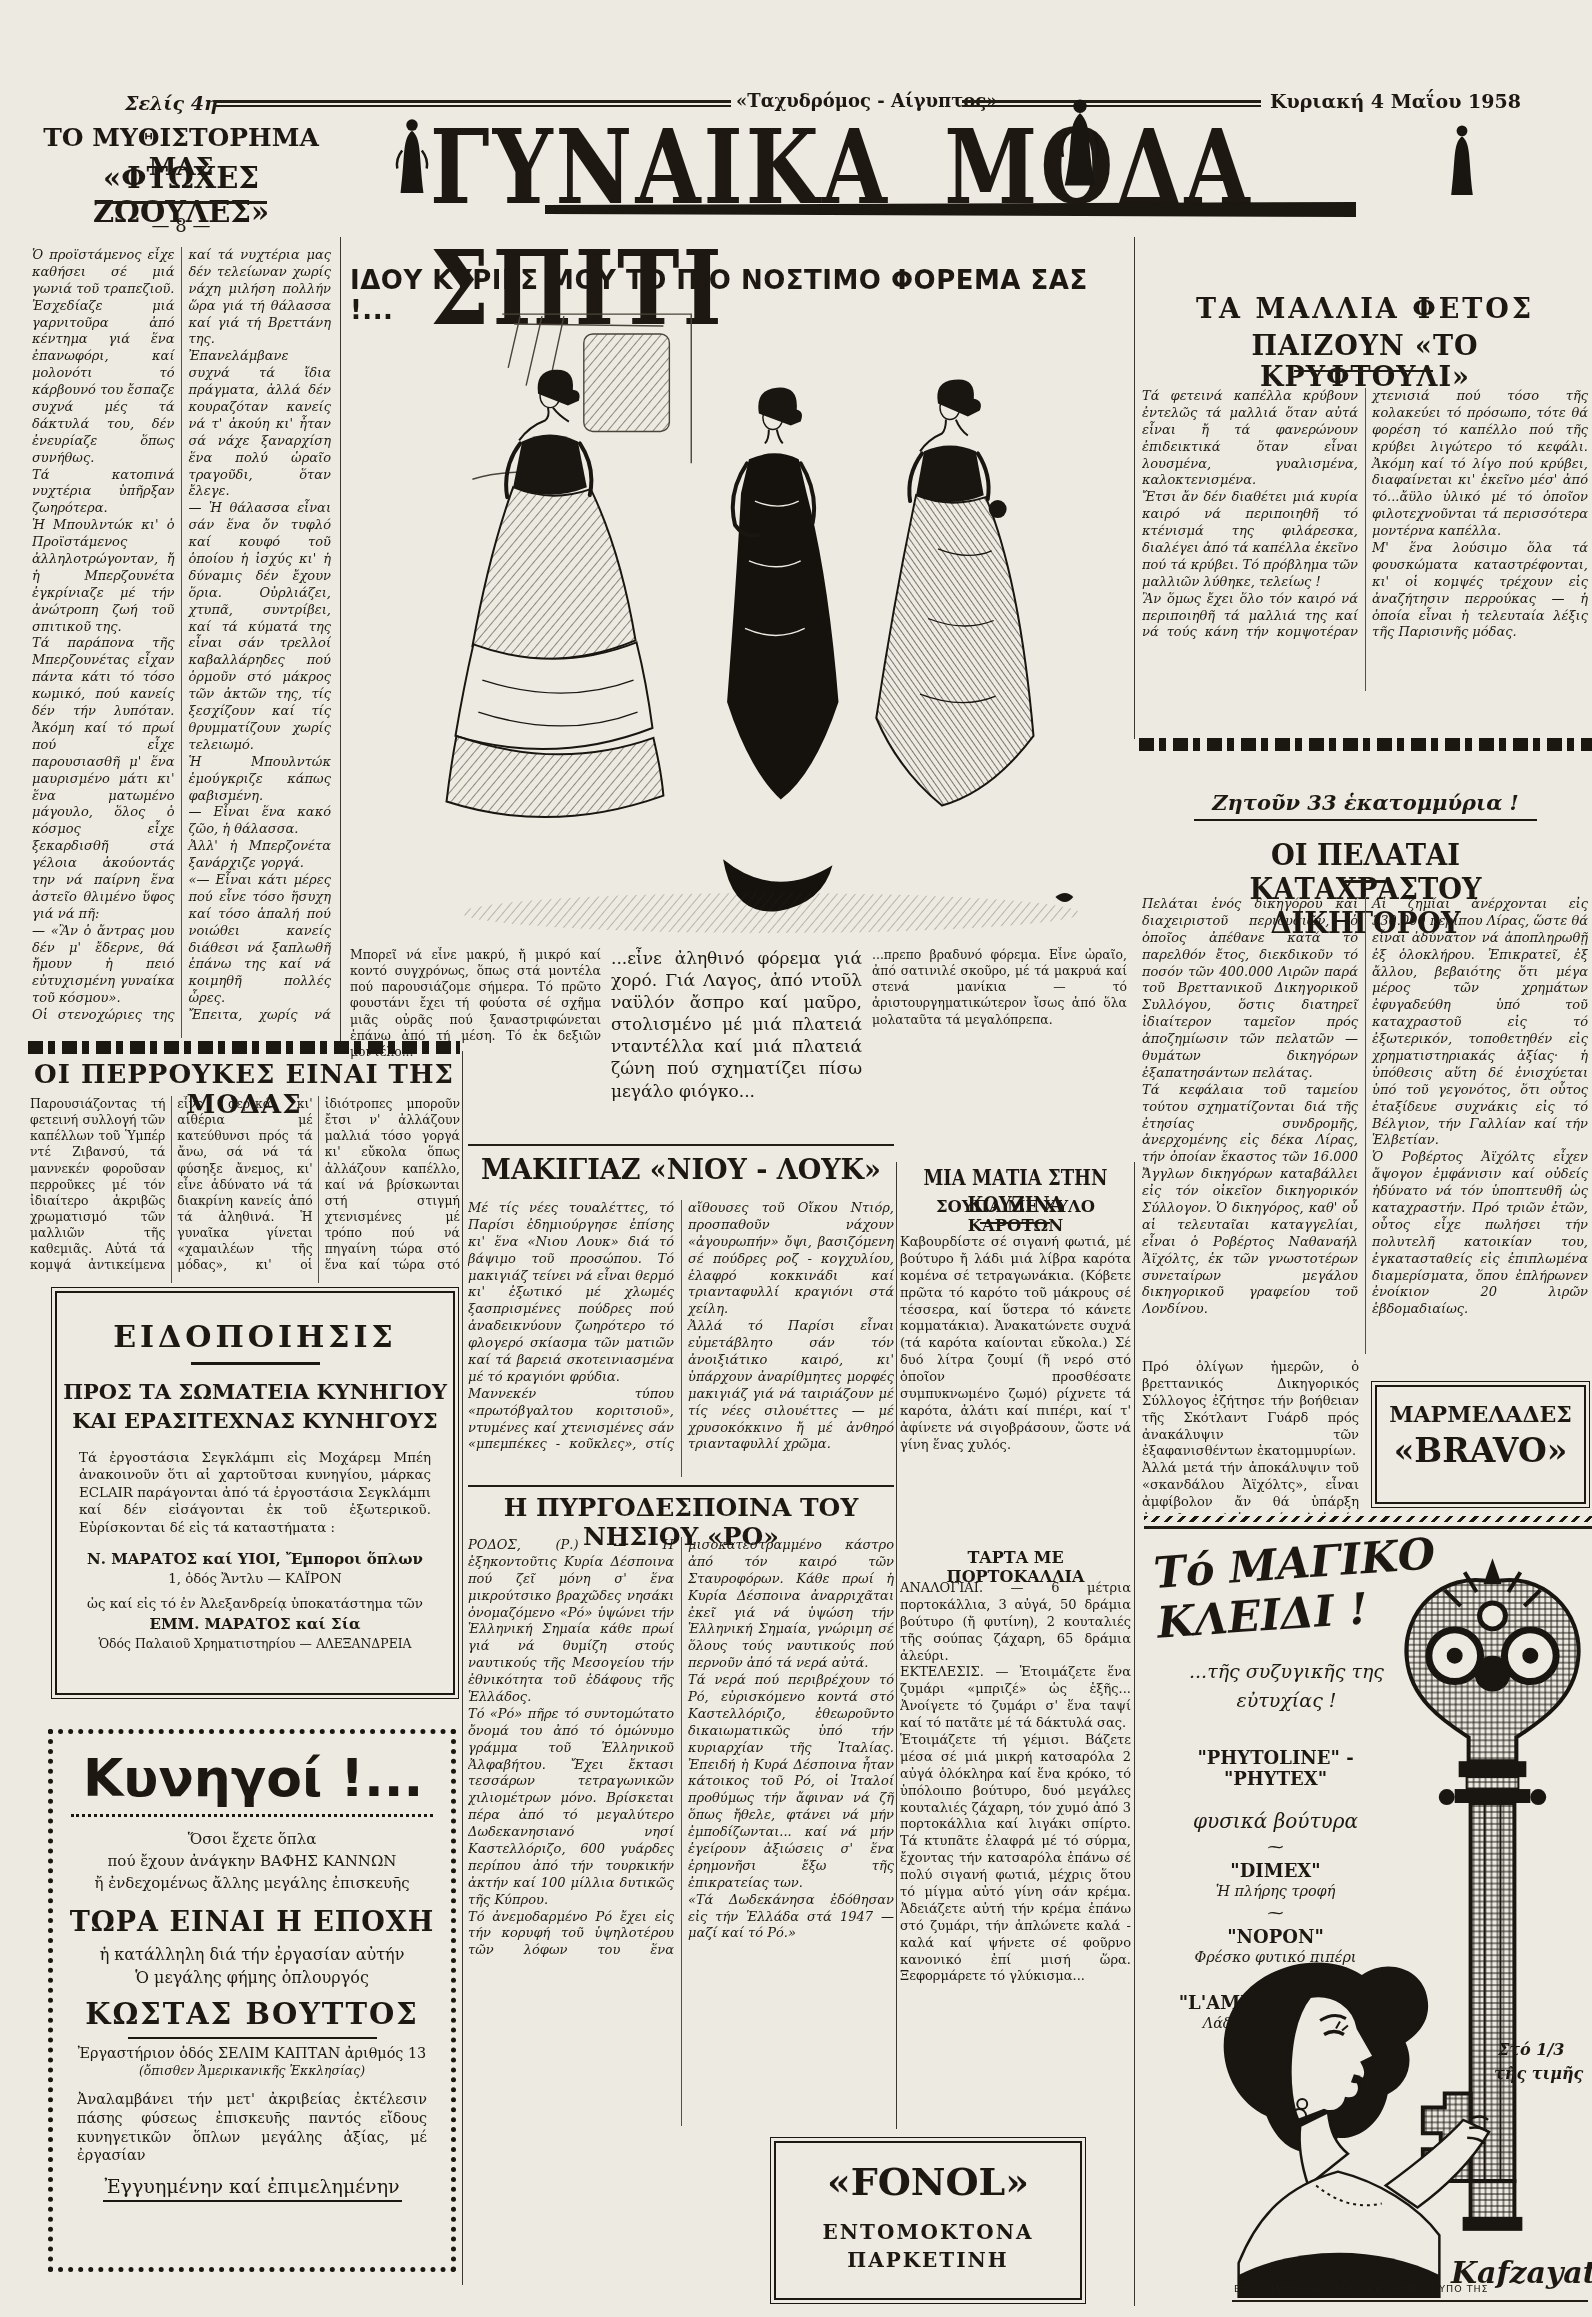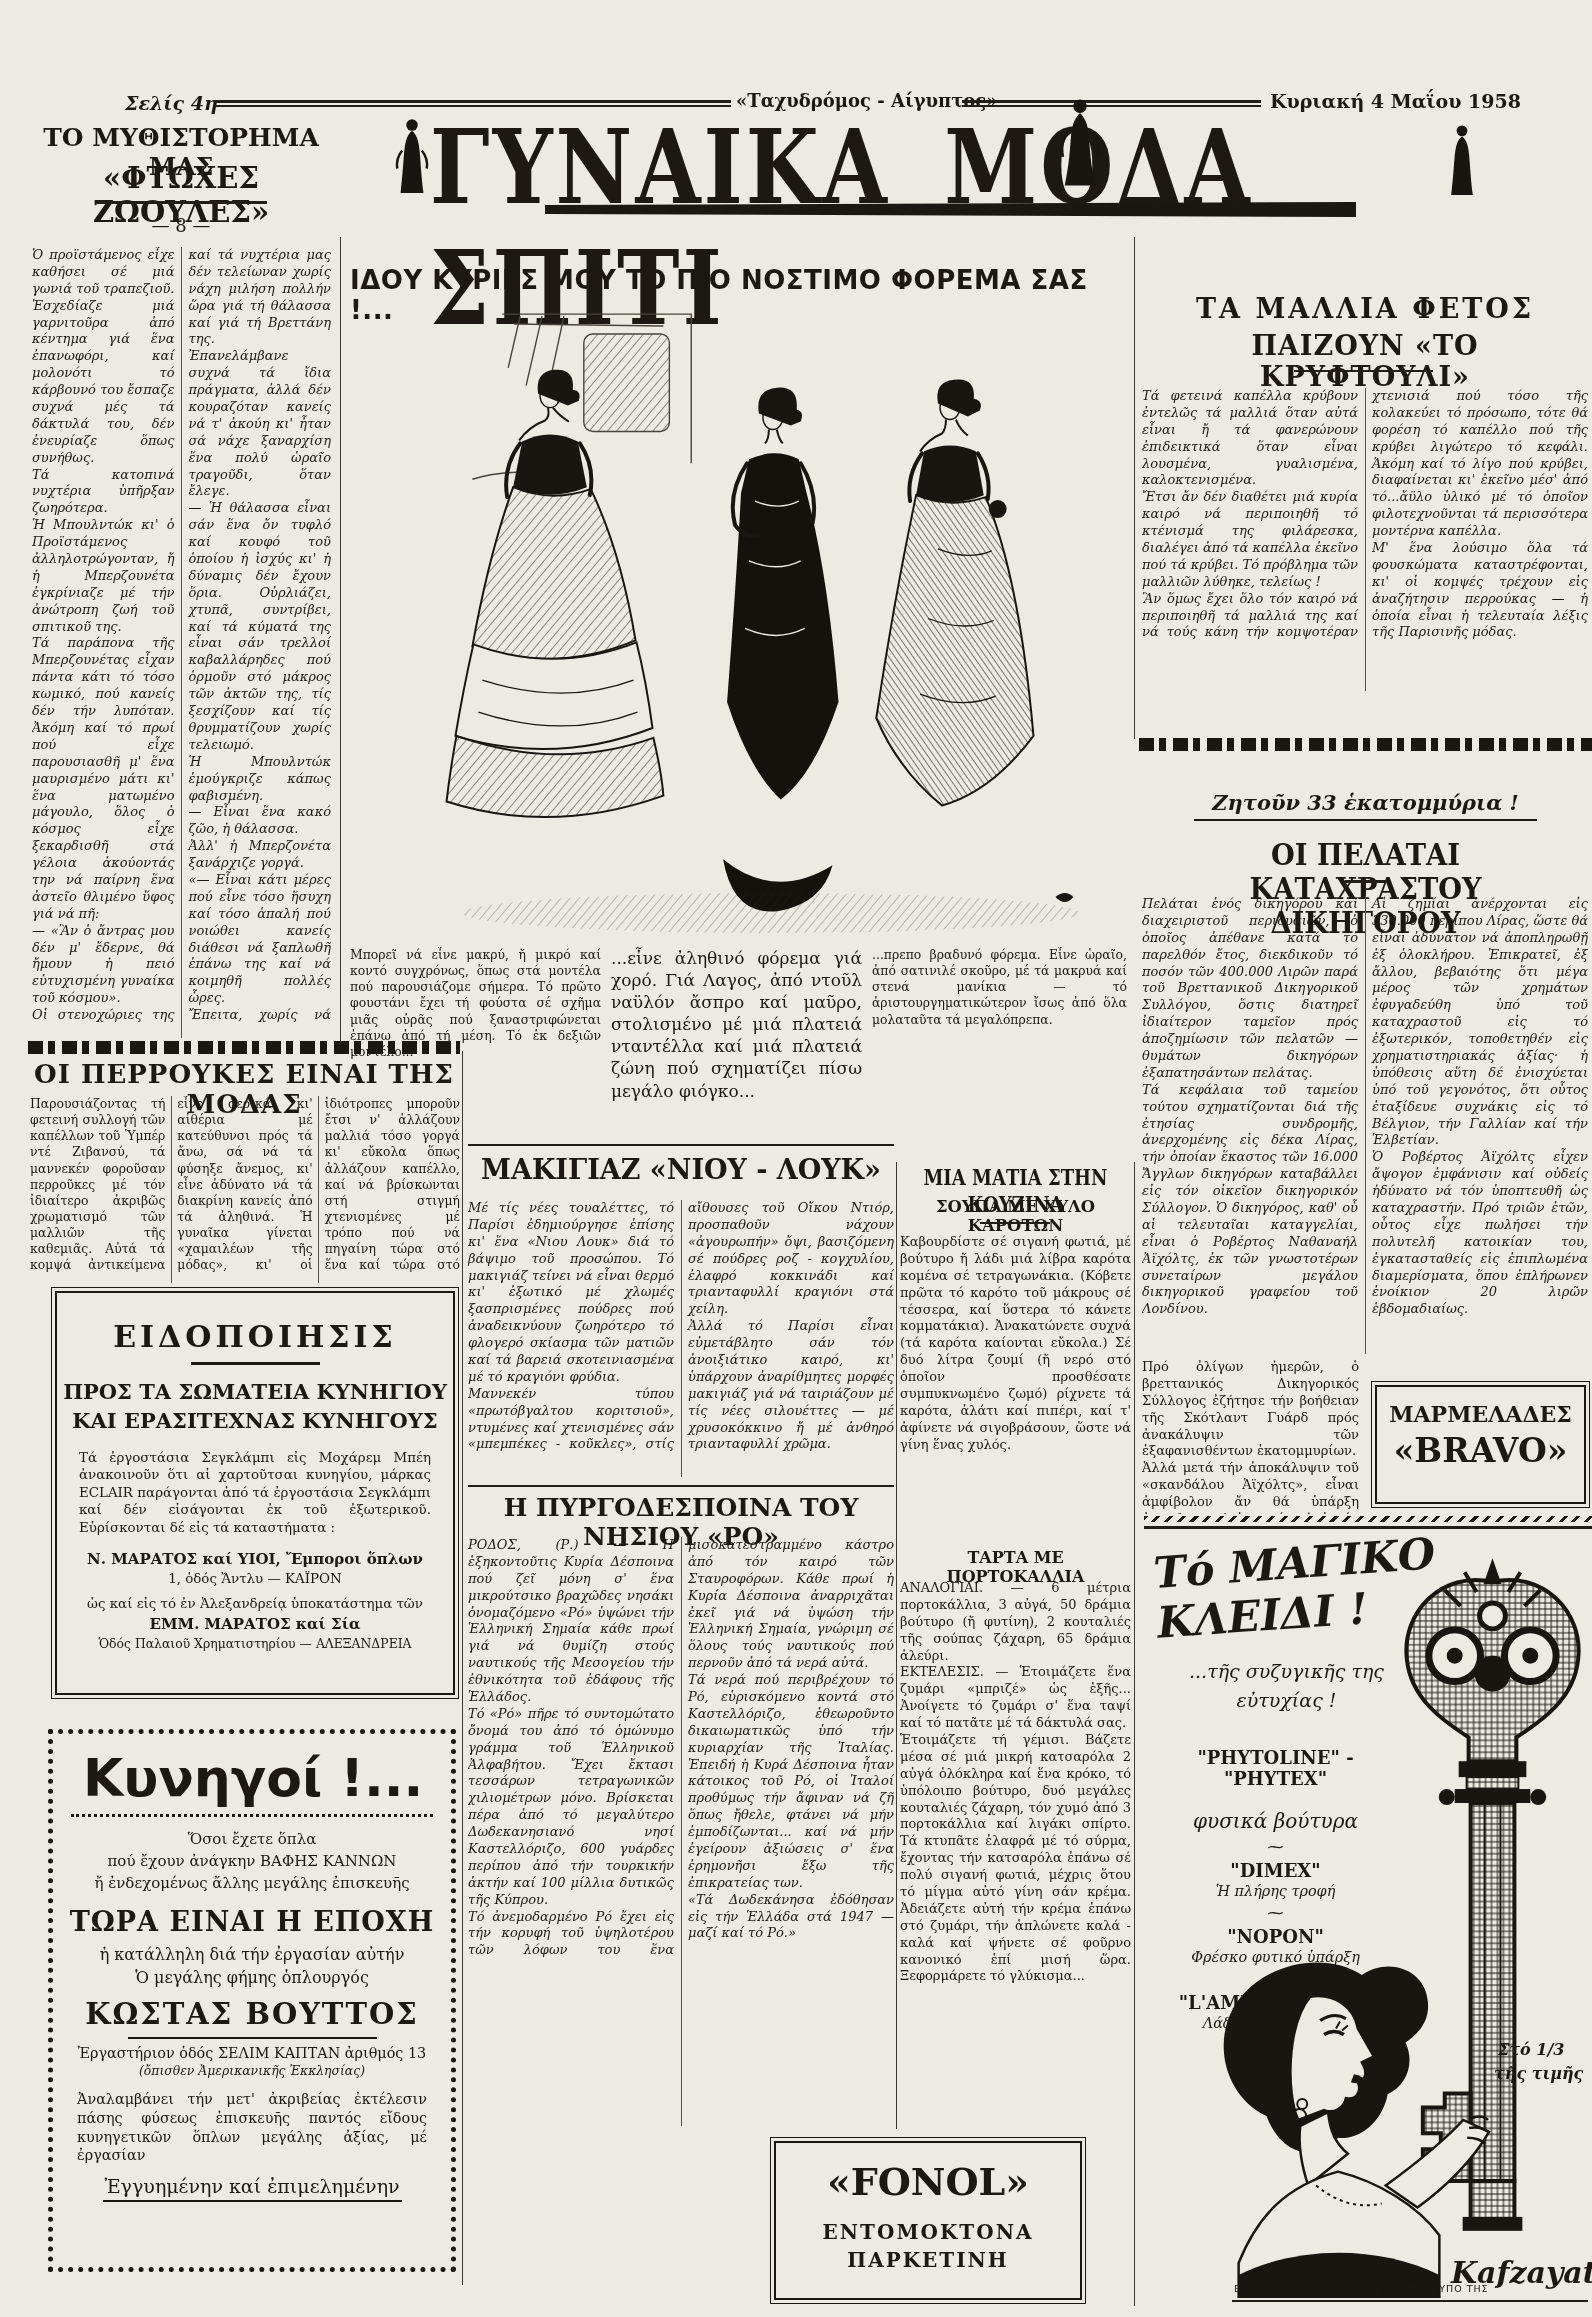--- a/index.html
+++ b/index.html
@@ -248,21 +248,21 @@
 εὐτυχίας !</div>
 
   <div class="abs" style="left:1156px;top:1747px;width:239px">
     <div class="ctr b" style="font-size:18px">"PHYTOLINE" - "PHYTEX"</div>
     <div class="ctr i" style="font-size:20px;margin-top:20px">φυσικά βούτυρα</div>
     <div class="ctr" style="font-size:16px;margin:4px 0">⁓</div>
     <div class="ctr b" style="font-size:18px">"DIMEX"</div>
     <div class="ctr i" style="font-size:14.4px;margin-top:2px">Ἡ πλήρης τροφή</div>
     <div class="ctr" style="font-size:16px;margin:4px 0">⁓</div>
     <div class="ctr b" style="font-size:18px">"NOPON"</div>
-    <div class="ctr i" style="font-size:14.4px;margin-top:2px;white-space:pre-line">Φρέσκο φυτικό ὑπάρξη</div>
+    <div class="ctr i" style="font-size:14.4px;margin-top:2px;white-space:pre-line">Φρέσκο φυτικό πιπέρι</div>
     <div class="ctr" style="font-size:16px;margin:4px 0">⁓</div>
     <div class="ctr b" style="font-size:18px">"L'AMERICAINE"...</div>
     <div class="ctr i" style="font-size:14.4px;margin-top:2px">Λάδι γιά τό τραπέζι</div>
   </div>
 
   <div class="abs" style="left:1393px;top:1552px">
     <svg width="199" height="697" viewBox="0 0 200 700">
       <defs>
           <pattern id="kp" width="6" height="6" patternUnits="userSpaceOnUse">
             <path d="M0 3 H6 M3 0 V6" stroke="#191511" stroke-width="1"></path>

